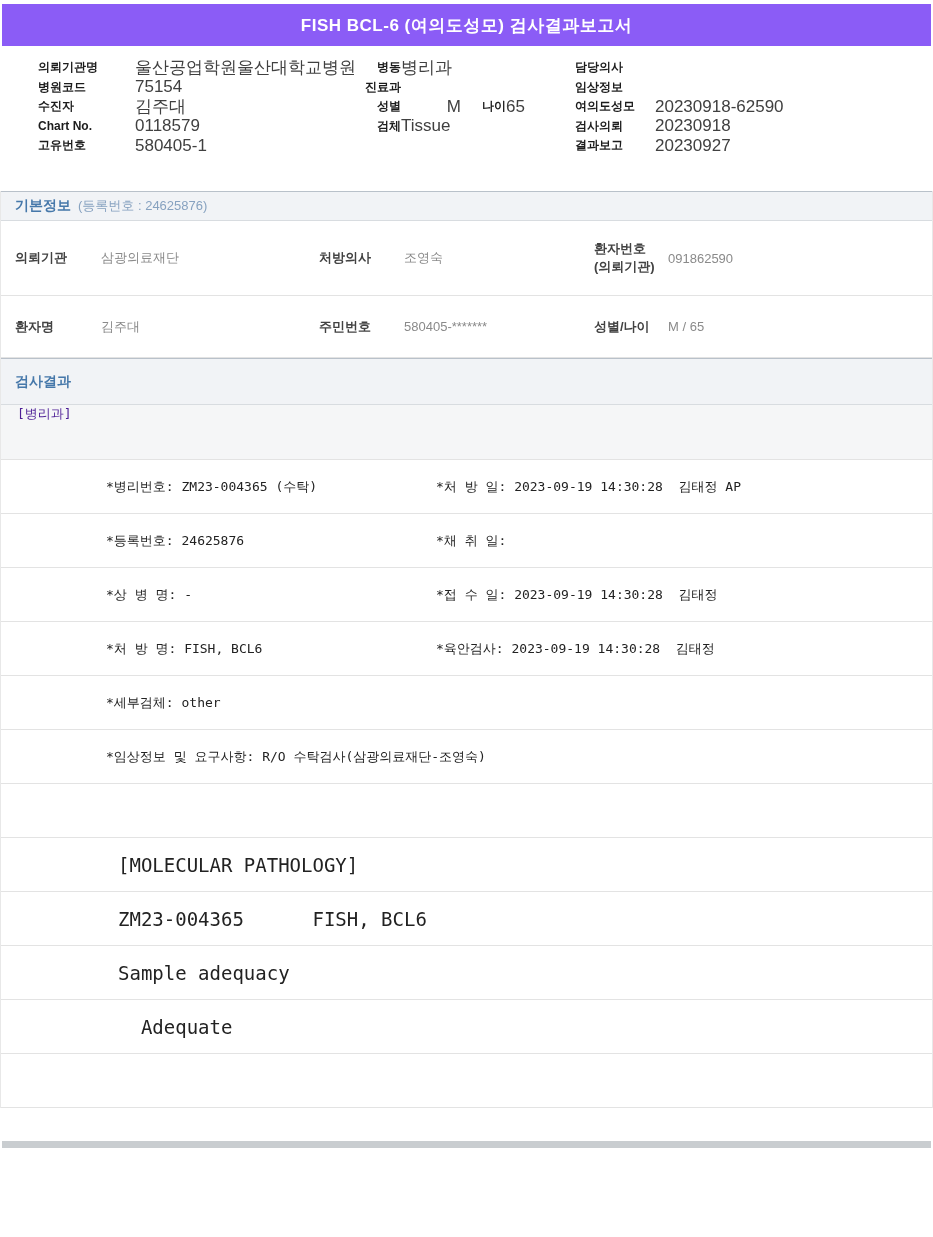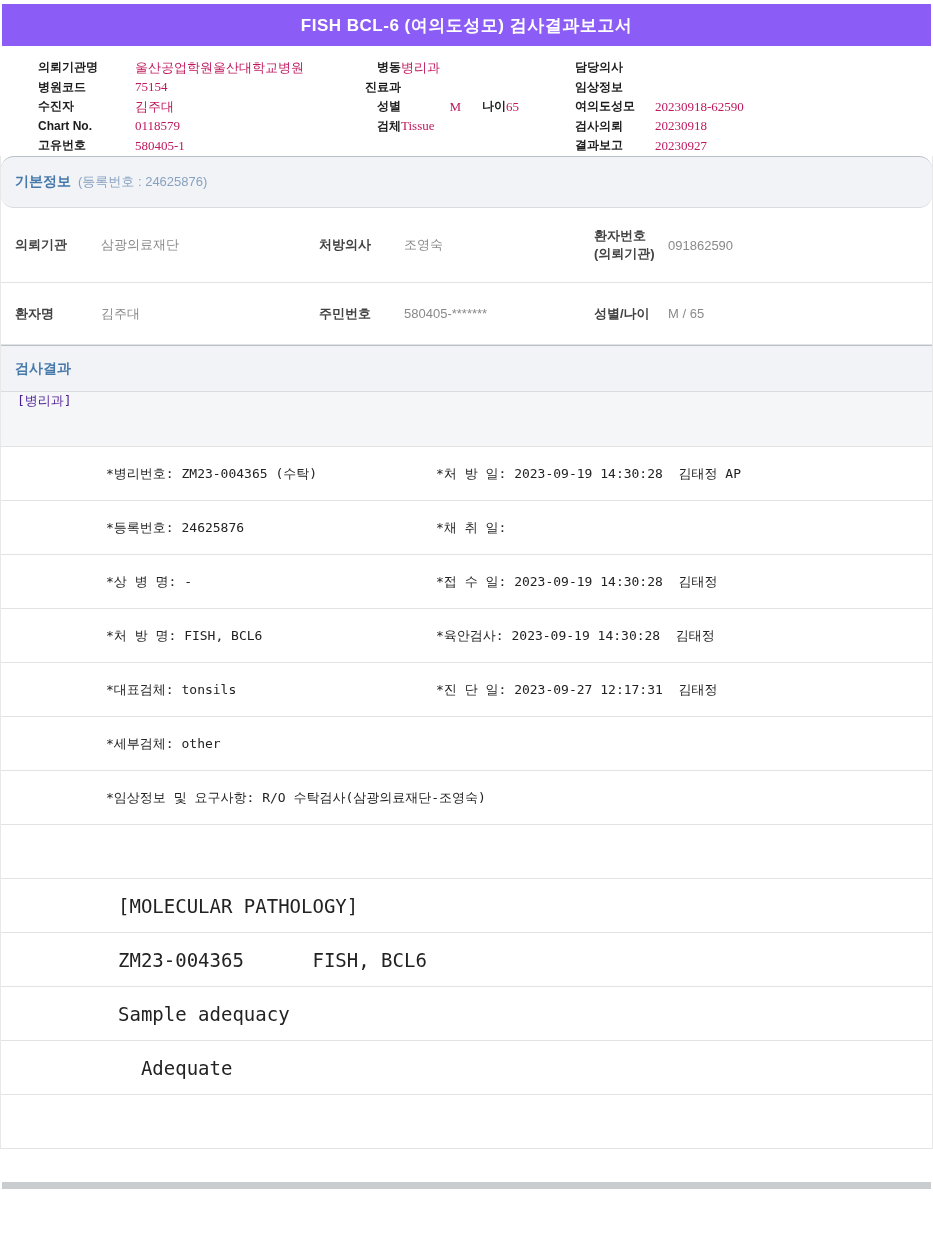--- a/index.html
+++ b/index.html
@@ -9,43 +9,43 @@
     font-family:"Liberation Sans","DejaVu Sans",sans-serif; color:#333;
   }
   
   .titlebar {
     margin:4px 2px 0; height:42px; background:#8b5cf6;
     display:flex; align-items:center; justify-content:center;
   }
   .titlebar h1 { color:#ffffff; font-size:17px; font-weight:bold; letter-spacing:.5px; }
 
   
-  .admin { position:relative; height:110px; font-size:12px; }
+  .admin { position:relative; height:145px; font-size:12px; }
   .admin-col { position:absolute; top:12px; }
   .col-left  { left:38px;  }
   .col-mid   { left:331px;text-align:right; }
   .col-right { left:575px; }
   .admin-row { height:19.5px; display:flex; align-items:center; white-space:pre; }
   .a-lbl { font-weight:bold; color:#1c1c1c; }
   .col-left  .a-lbl { width:97px; }
   .col-mid   .a-lbl { width:70px; }
   .col-right .a-lbl { width:80px; }
   .a-lbl.w45 { width:45px; }
-  .a-val { color:#be185d; font-family:Liberation Serif, serif; font-size:13px; }
+  .a-val { color:#404040; font-family:Liberation Sans, sans-serif; font-size:17px; }
   .a-val.w60 { width:60px; }
 
   
   .content { border-left:1px solid #e8e8e8; border-right:1px solid #e8e8e8; }
 
   
   .section-bar {
     background:#f1f3f6; border-top:1px solid #b9c1ca; border-bottom:1px solid #d8dce0;
     padding:0 14px; display:flex; align-items:center; gap:7px;
   }
-  .bar-basic   { height:52px;border-radius:13px; }
+  .bar-basic   { height:30px; }
   .bar-results { height:47px; }
   .section-title { color:#4678aa; font-size:14px; font-weight:bold; }
   .section-sub   { color:#87a2c0; font-size:13px; }
 
   
   .info-row { display:flex; align-items:center; border-bottom:1px solid #e3e3e3; padding-left:14px; background:#fff; }
   .row-1 { height:75px; }
   .row-2 { height:62px; }
   .cell { display:flex; align-items:center; }
   .c1 { width:304px; } .c2 { width:275px; } .c3 { flex:1; }
@@ -206,24 +206,20 @@
   </div>
   <div class="detail-row mono">
     <span class="d-left">*상 병 명: -</span>
     <span class="d-right">*접 수 일: 2023-09-19 14:30:28  김태정</span>
   </div>
   <div class="detail-row mono">
     <span class="d-left">*처 방 명: FISH, BCL6</span>
     <span class="d-right">*육안검사: 2023-09-19 14:30:28  김태정</span>
   </div>
   <div class="detail-row mono">
-    <span class="d-left">*대표검체: tonsils</span>
-    <span class="d-right">*진 단 일: 2023-09-27 12:17:31  김태정</span>
-  </div>
-  <div class="detail-row mono">
     <span class="d-left">*세부검체: other</span>
     <span class="d-right"></span>
   </div>
   <div class="detail-row mono">
     <span class="d-left">*임상정보 및 요구사항: R/O 수탁검사(삼광의료재단-조영숙)</span>
     <span class="d-right"></span>
   </div>
 
   <div class="empty-row"></div>
 

